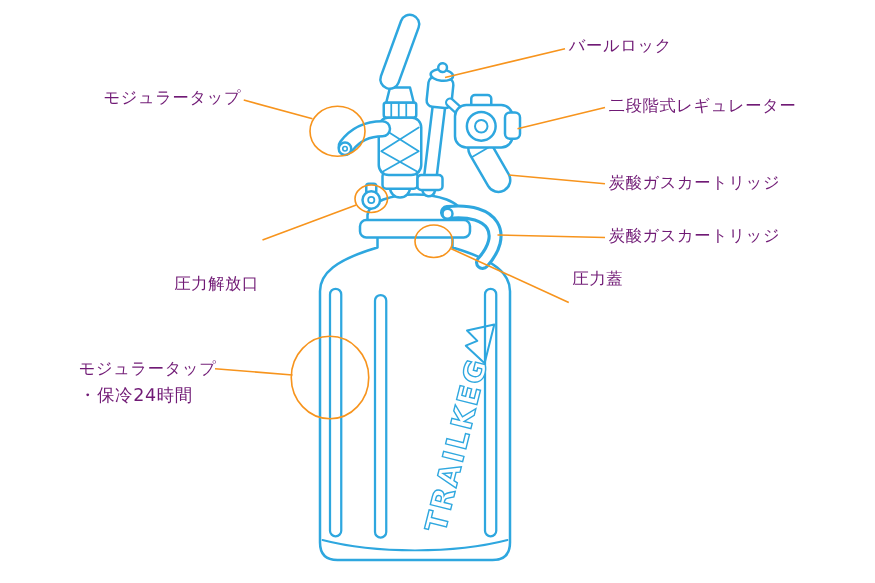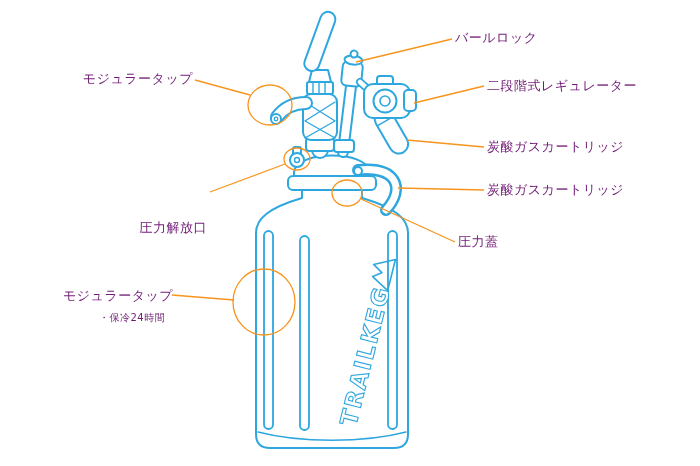--- a/index.html
+++ b/index.html
@@ -6,21 +6,21 @@
   #stage{
     position:relative;width:700px;height:466px;background:#ffffff;overflow:hidden;
     font-family:"DejaVu Sans","Liberation Sans",sans-serif;
   }
   #art{position:absolute;left:0;top:0;}
   .label{
     position:absolute;color:#701a75;font-size:13px;font-weight:400;
     white-space:nowrap;letter-spacing:0.5px;line-height:15px;
   }
   .label.right-align{text-align:left;}
-  .vacuum-block .sub{font-size:10px;margin-top:7px;margin-left:36px;}
+  .vacuum-block .sub{font-size:14px;margin-top:7px;}
   
   .blue{stroke:#2EA7DF;fill:#ffffff;stroke-width:2;stroke-linejoin:round;stroke-linecap:round;}
   .blue-line{stroke:#2EA7DF;fill:none;stroke-width:2;stroke-linejoin:round;stroke-linecap:round;}
   .tube-out{stroke:#2EA7DF;fill:none;stroke-linecap:round;}
   .tube-in{stroke:#ffffff;fill:none;stroke-linecap:round;}
   .orange-line{stroke:#F7941D;stroke-width:1.3;fill:none;}
 </style>
 </head>
 <body>
 
@@ -128,21 +128,21 @@
   <div class="label right-align" style="right:507px;top:71px;">モジュラータップ</div>
 
   <div class="label" style="left:455px;top:30px;">バールロック</div>
 
   <div class="label" style="left:487px;top:139px;">炭酸ガスカートリッジ</div>
 
   <div class="label" style="left:487px;top:78px;">二段階式レギュレーター</div>
 
   <div class="label" style="left:487px;top:182px;">炭酸ガスカートリッジ</div>
 
-  <div class="label" style="left:458px;top:234px;">圧力蓋</div>
+  <div class="label" style="left:458px;top:216px;">圧力蓋</div>
 
   <div class="label right-align" style="right:493px;top:184px;margin-top:36px;">圧力解放口</div>
 
   <div class="label vacuum-block" style="left:63px;top:288px;">
     <div>モジュラータップ</div>
     <div class="sub">・保冷24時間</div>
   </div>
 
 </div>
 

